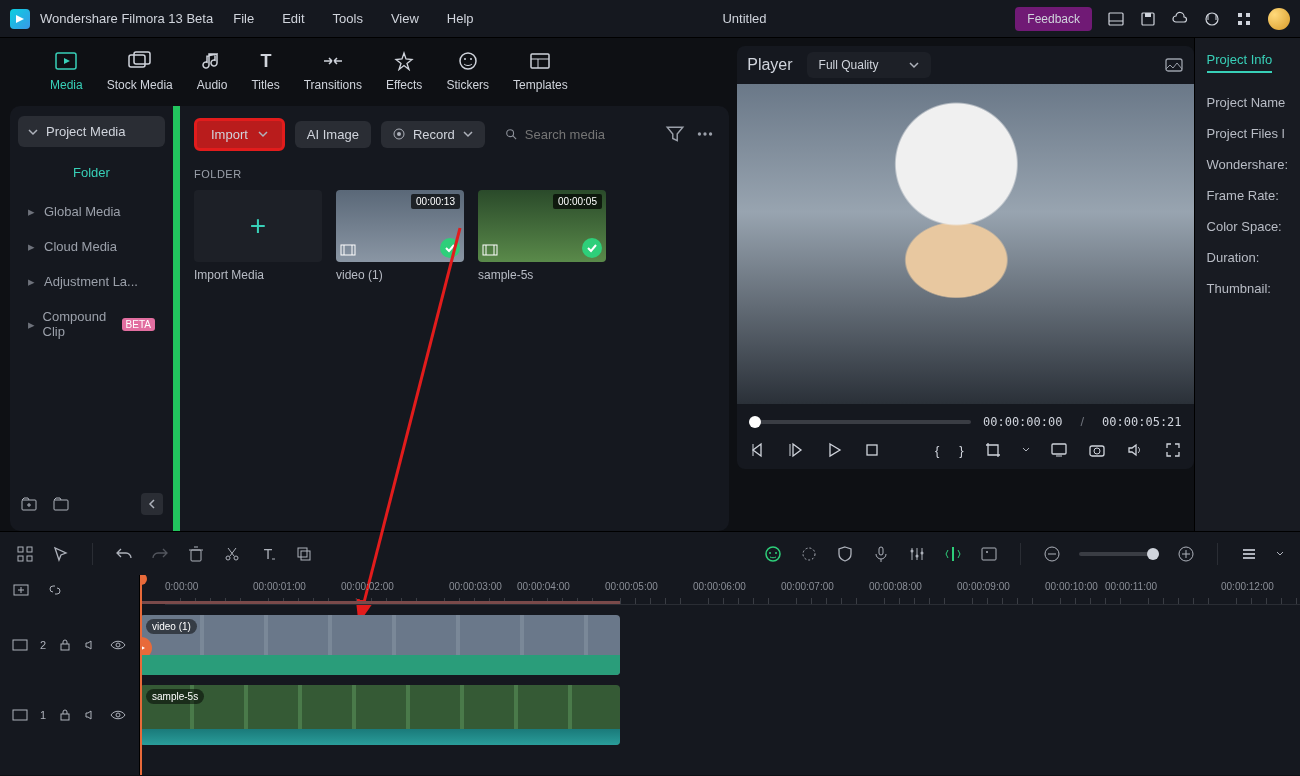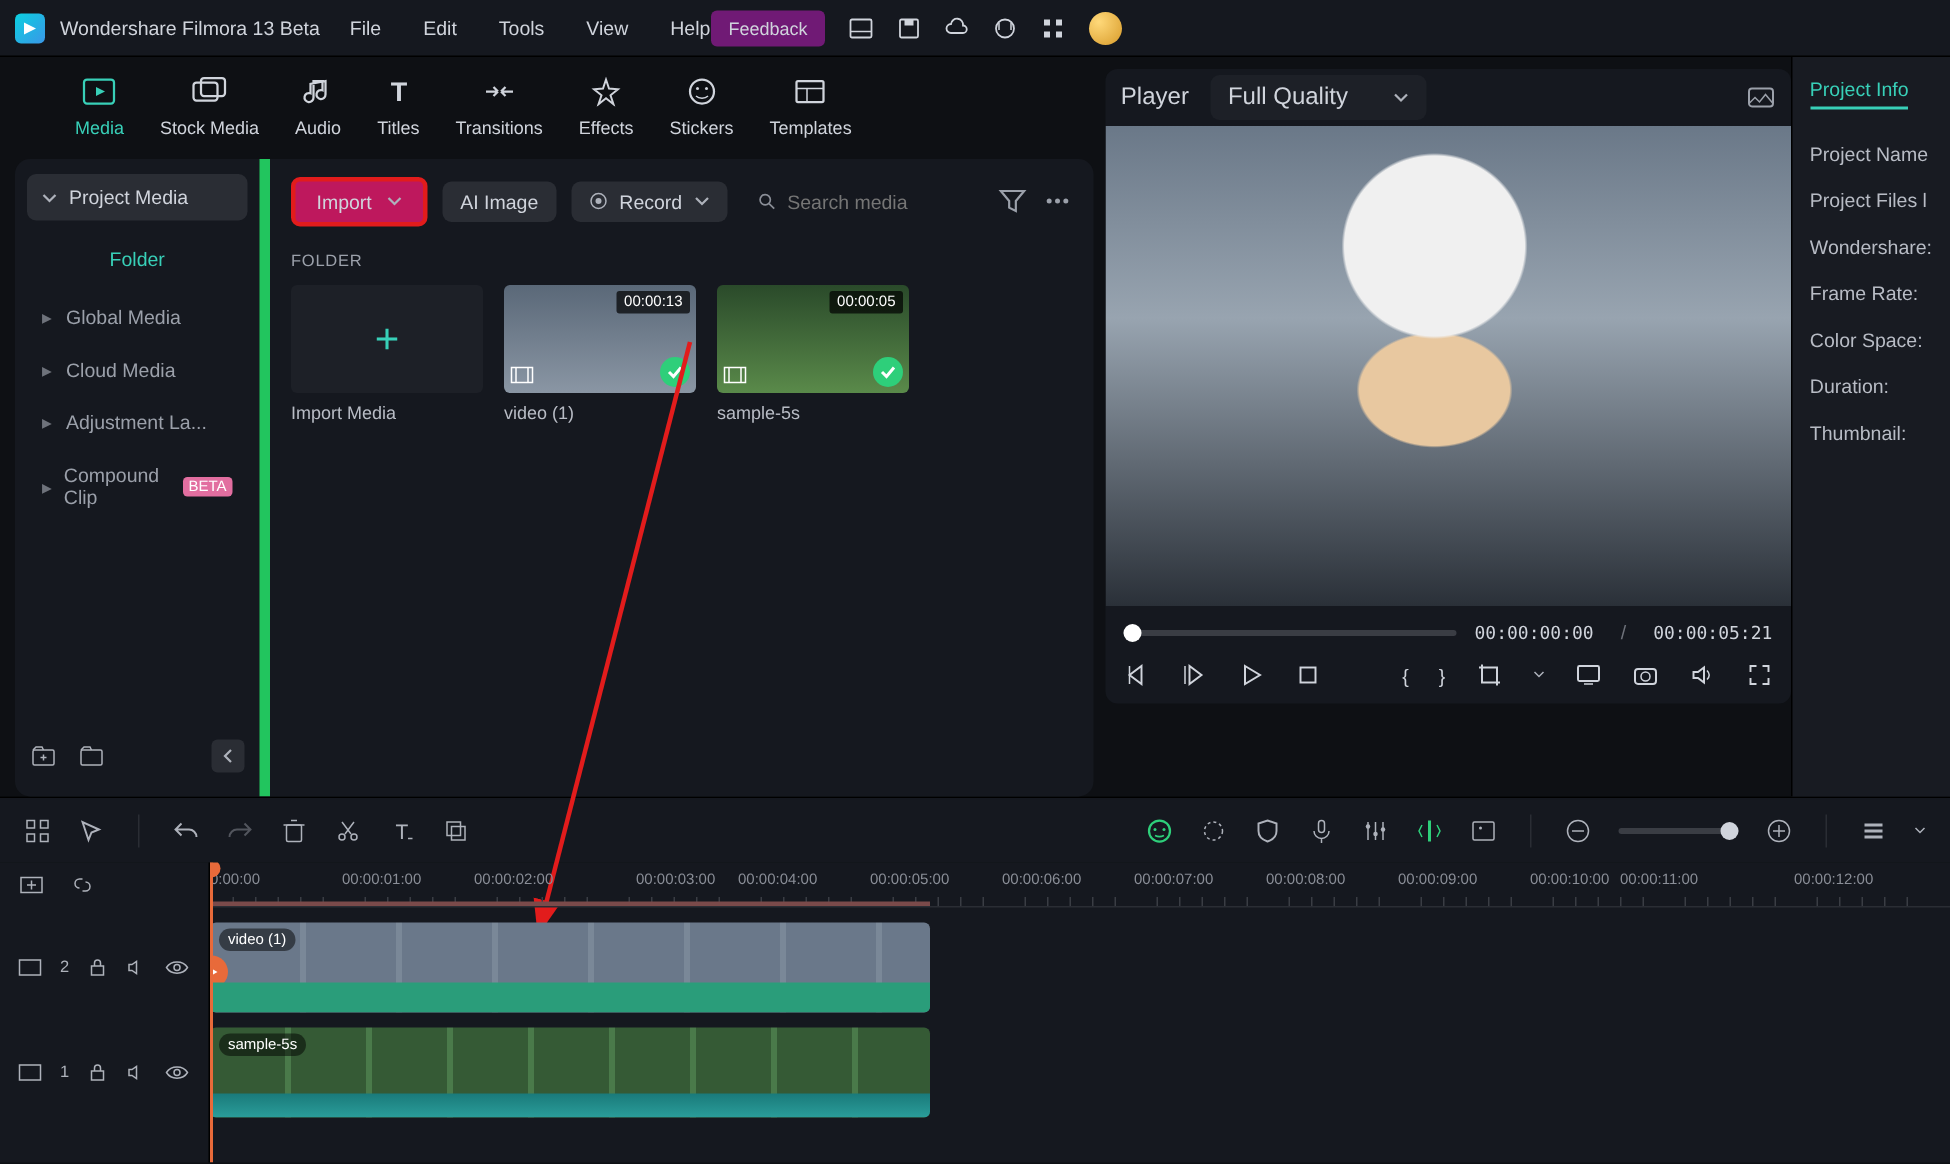--- a/index.html
+++ b/index.html
@@ -36,21 +36,21 @@
   .pm-btn { background: #2a2d34; border-radius: 6px; padding: 8px 10px; display: flex; align-items: center; gap: 8px; font-size: 13px; color:#d0d4dc; margin-bottom: 10px; cursor:pointer;}
   .folder-label { color: #38d0b8; text-align: center; padding: 8px 0 14px; font-size: 13px; }
   .side-item { padding: 10px 10px; color: #9ba0aa; font-size: 13px; display:flex; align-items:center; gap:8px; cursor:pointer; border-radius:4px; }
   .side-item .chev { width: 8px; color:#6e727b;}
   .beta-tag { background:#e26ea0;color:#fff;font-size:10px;padding:1px 4px;border-radius:3px;margin-left:auto;}
   .media-sidebar-footer { margin-top:auto; display:flex; align-items:center; gap:14px; padding:6px 2px;}
   .collapse-btn { margin-left:auto; background:#2a2d34; width:22px;height:22px;border-radius:4px;display:flex;align-items:center;justify-content:center;cursor:pointer;}
 
   .media-main { flex: 1; padding: 10px 14px; display:flex;flex-direction:column;}
   .media-toolbar { display:flex; align-items:center; gap:10px; height:36px;}
-  .import-btn { display:flex;align-items:center;gap:10px;padding:6px 14px;background:#be185d;border:3px solid #e21c1c;border-radius:6px;cursor:pointer;color:#d0d4dc;font-size:13px;}
+  .import-btn { display:flex;align-items:center;gap:10px;padding:6px 14px;background:#b91c1c;border:3px solid #e21c1c;border-radius:6px;cursor:pointer;color:#d0d4dc;font-size:13px;}
   .pill-btn { display:flex;align-items:center;gap:8px;padding:6px 12px;background:#2a2d34;border-radius:6px;cursor:pointer;color:#d0d4dc;font-size:13px;}
   .search-box { flex:1;display:flex;align-items:center;gap:8px;padding:6px 10px;color:#8a8e97;}
   .search-box input { background:transparent;border:none;outline:none;color:#d0d4dc;font-size:13px;width:100%;}
   .tb-icon { width:20px;height:20px;color:#9ba0aa;cursor:pointer;}
 
   .folder-head { color:#9ba0aa;font-size:11px;letter-spacing:0.5px;margin:16px 0 10px;}
   .thumbs { display:flex; gap:14px; }
   .thumb { width:128px; display:flex;flex-direction:column;gap:6px;cursor:pointer;}
   .thumb .img { width:128px;height:72px;border-radius:4px;position:relative;overflow:hidden;}
   .thumb .img .dur { position:absolute;top:4px;right:4px;background:rgba(0,0,0,0.7);color:#fff;font-size:10px;padding:2px 5px;border-radius:2px;}
@@ -61,21 +61,21 @@
   .plus { color:#38d0b8; font-size:28px; font-weight:300;}
   .vr-thumb { background:linear-gradient(#5a6878,#8a96a4);}
   .park-thumb { background:linear-gradient(#2a4a2a,#5a8a4a);}
 
   
   .red-arrow { position:absolute; left:340px; top:180px; pointer-events:none; }
 
   
   .player-head { display:flex;align-items:center;gap:14px;height:38px;padding:0 10px;background:#15181f;border-radius:8px 8px 0 0;}
   .player-head .plabel { font-size:16px;color:#d0d4dc;}
-  .quality-sel { display:flex;align-items:center;gap:30px;background:#1d2027;padding:6px 12px;border-radius:6px;cursor:pointer;font-size:16px;}
+  .quality-sel { display:flex;align-items:center;gap:30px;background:#1d2027;padding:6px 12px;border-radius:6px;cursor:pointer;font-size:12px;}
   .snap-ico { margin-left:auto;width:20px;height:20px;color:#9ba0aa;cursor:pointer;}
   .player-view { height:320px;background:#000;border-radius:0;position:relative;overflow:hidden;}
   .player-controls { background:#15181f;border-radius:0 0 8px 8px;padding:10px 12px;}
   .seek-row { display:flex;align-items:center;gap:12px;}
   .seek-bar { flex:1;height:4px;background:#3a3d44;border-radius:2px;position:relative;}
   .seek-bar .knob { position:absolute;left:0;top:-4px;width:12px;height:12px;background:#fff;border-radius:50%;}
   .time-box { font-size:12px;color:#d0d4dc;font-family:monospace;}
   .time-sep { color:#6e727b;margin:0 6px;}
   .ctrl-row { display:flex;align-items:center;gap:20px;margin-top:12px;}
   .ctrl-row .sp { flex:1;}
@@ -93,21 +93,21 @@
   .zoom-slider { width:80px;height:4px;background:#3a3d44;border-radius:2px;position:relative;}
   .zoom-slider .k { position:absolute;right:0;top:-4px;width:12px;height:12px;background:#d0d4dc;border-radius:50%;}
   .tl-right-group { margin-left:auto;display:flex;align-items:center;gap:18px;}
 
   
   .timeline-area { height:200px;background:#15181f;display:flex;}
   .tl-left { width:140px;border-right:1px solid #000;}
   .tl-left-head { height:30px;display:flex;align-items:center;gap:16px;padding:0 12px;}
   .track-head { height:60px;display:flex;align-items:center;gap:12px;padding:0 12px;margin-top:10px;}
   .tl-right { flex:1;position:relative;overflow:hidden;}
-  .ruler { height:30px;position:relative;border-bottom:1px solid #2a2d34;}
+  .ruler { height:30px;position:relative;border-bottom:1px solid #2a2d34;margin-left:25px;}
   .ruler .tick { position:absolute;top:6px;color:#8a8e97;font-size:10px;}
   .ruler .minor { position:absolute;bottom:0;width:1px;height:6px;background:#3a3d44;}
   .playhead { position:absolute;left:0;top:0;bottom:0;width:2px;background:#e86a3a;z-index:5;}
   .playhead::before { content:'';position:absolute;top:-2px;left:-5px;width:12px;height:12px;background:#e86a3a;border-radius:50%;}
   .range-bar { position:absolute;left:0;top:26px;height:3px;background:#7a4a4a;width:480px;}
   .track { height:60px;margin-top:10px;position:relative;}
   .clip { position:absolute;left:0;top:0;height:60px;border-radius:4px;overflow:hidden;}
   .clip.v2 { width:480px;background:repeating-linear-gradient(90deg,#6a788a 0 60px,#7a8898 60px 64px);}
   .clip.v2::after { content:'';position:absolute;left:0;right:0;bottom:0;height:20px;background:#2a9d7a;}
   .clip.v1 { width:480px;top:0;background:repeating-linear-gradient(90deg,#355a35 0 50px,#4a7a4a 50px 54px);}
@@ -133,20 +133,21 @@
       </svg>
   </div>
   <div class="appname">Wondershare Filmora 13 Beta</div>
   <div class="menus">
     <div class="menu">File</div>
     <div class="menu">Edit</div>
     <div class="menu">Tools</div>
     <div class="menu">View</div>
     <div class="menu">Help</div>
   </div>
+  <div class="doc-title">Untitled</div>
   <div class="right">
     <div class="feedback">Feedback</div>
     <svg class="ticon" viewBox="0 0 16 16">
         <rect x="1" y="2" width="14" height="12" rx="1" fill="none" stroke="currentColor" stroke-width="1.2"></rect>
         <line x1="1" y1="10" x2="15" y2="10" stroke="currentColor"></line>
       </svg>
     <svg class="ticon" viewBox="0 0 16 16">
         <rect x="2" y="2" width="12" height="12" rx="1" fill="none" stroke="currentColor" stroke-width="1.2"></rect>
         <rect x="5" y="2" width="6" height="4" fill="currentColor"></rect>
       </svg>

